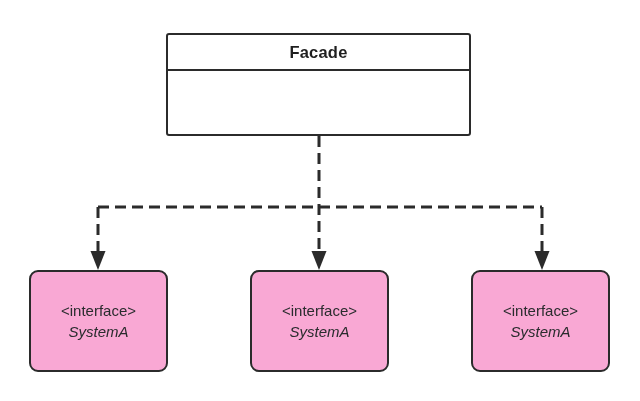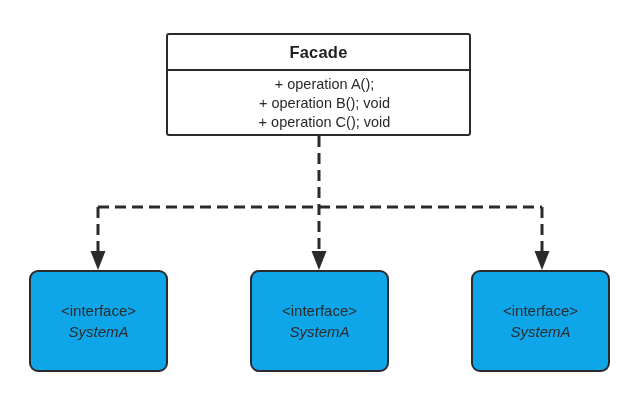--- a/index.html
+++ b/index.html
@@ -10,21 +10,20 @@
     width: 640px;
     height: 401px;
     background: #ffffff;
     font-family: "Liberation Sans", sans-serif;
     overflow: hidden;
   }
   #diagram-root {
     position: relative;
     width: 528px;
     height: 401px;
-    text-align: center;
   }
   #connector-layer {
     position: absolute;
     left: 0;
     top: 0;
     width: 640px;
     height: 401px;
   }
 
   
@@ -62,21 +61,21 @@
     font-size: 14.5px;
     color: #26282a;
     line-height: 19px;
     white-space: pre;
   }
 
   
   .interface-box {
     position: absolute;
     box-sizing: border-box;
-    background: #0ea5e9;
+    background: #f9a8d4;
     border: 2px solid #2b2b2b;
     border-radius: 9px;
     display: flex;
     flex-direction: column;
     align-items: center;
     justify-content: center;
   }
   .interface-stereotype {
     font-size: 15px;
     color: #2a2c2e;
@@ -111,25 +110,20 @@
 
     <polygon points="98,270 90.5,251 105.5,251" fill="#2b2b2b"></polygon>
     <polygon points="319,270 311.5,251 326.5,251" fill="#2b2b2b"></polygon>
     <polygon points="542,270 534.5,251 549.5,251" fill="#2b2b2b"></polygon>
   </svg>
 
   <div id="facade-box" class="class-box">
     <div class="class-name-row">
       <span class="class-name-text">Facade</span>
     </div>
-    <div class="class-members">
-      <div class="member-line">+ operation A();</div>
-      <div class="member-line">+ operation B(); void</div>
-      <div class="member-line">+ operation C(); void</div>
-    </div>
   </div>
 
   <div id="iface-box-0" class="interface-box">
     <span class="interface-stereotype">&lt;interface&gt;</span>
     <span class="interface-name">SystemA</span>
   </div>
 
   <div id="iface-box-1" class="interface-box">
     <span class="interface-stereotype">&lt;interface&gt;</span>
     <span class="interface-name">SystemA</span>

